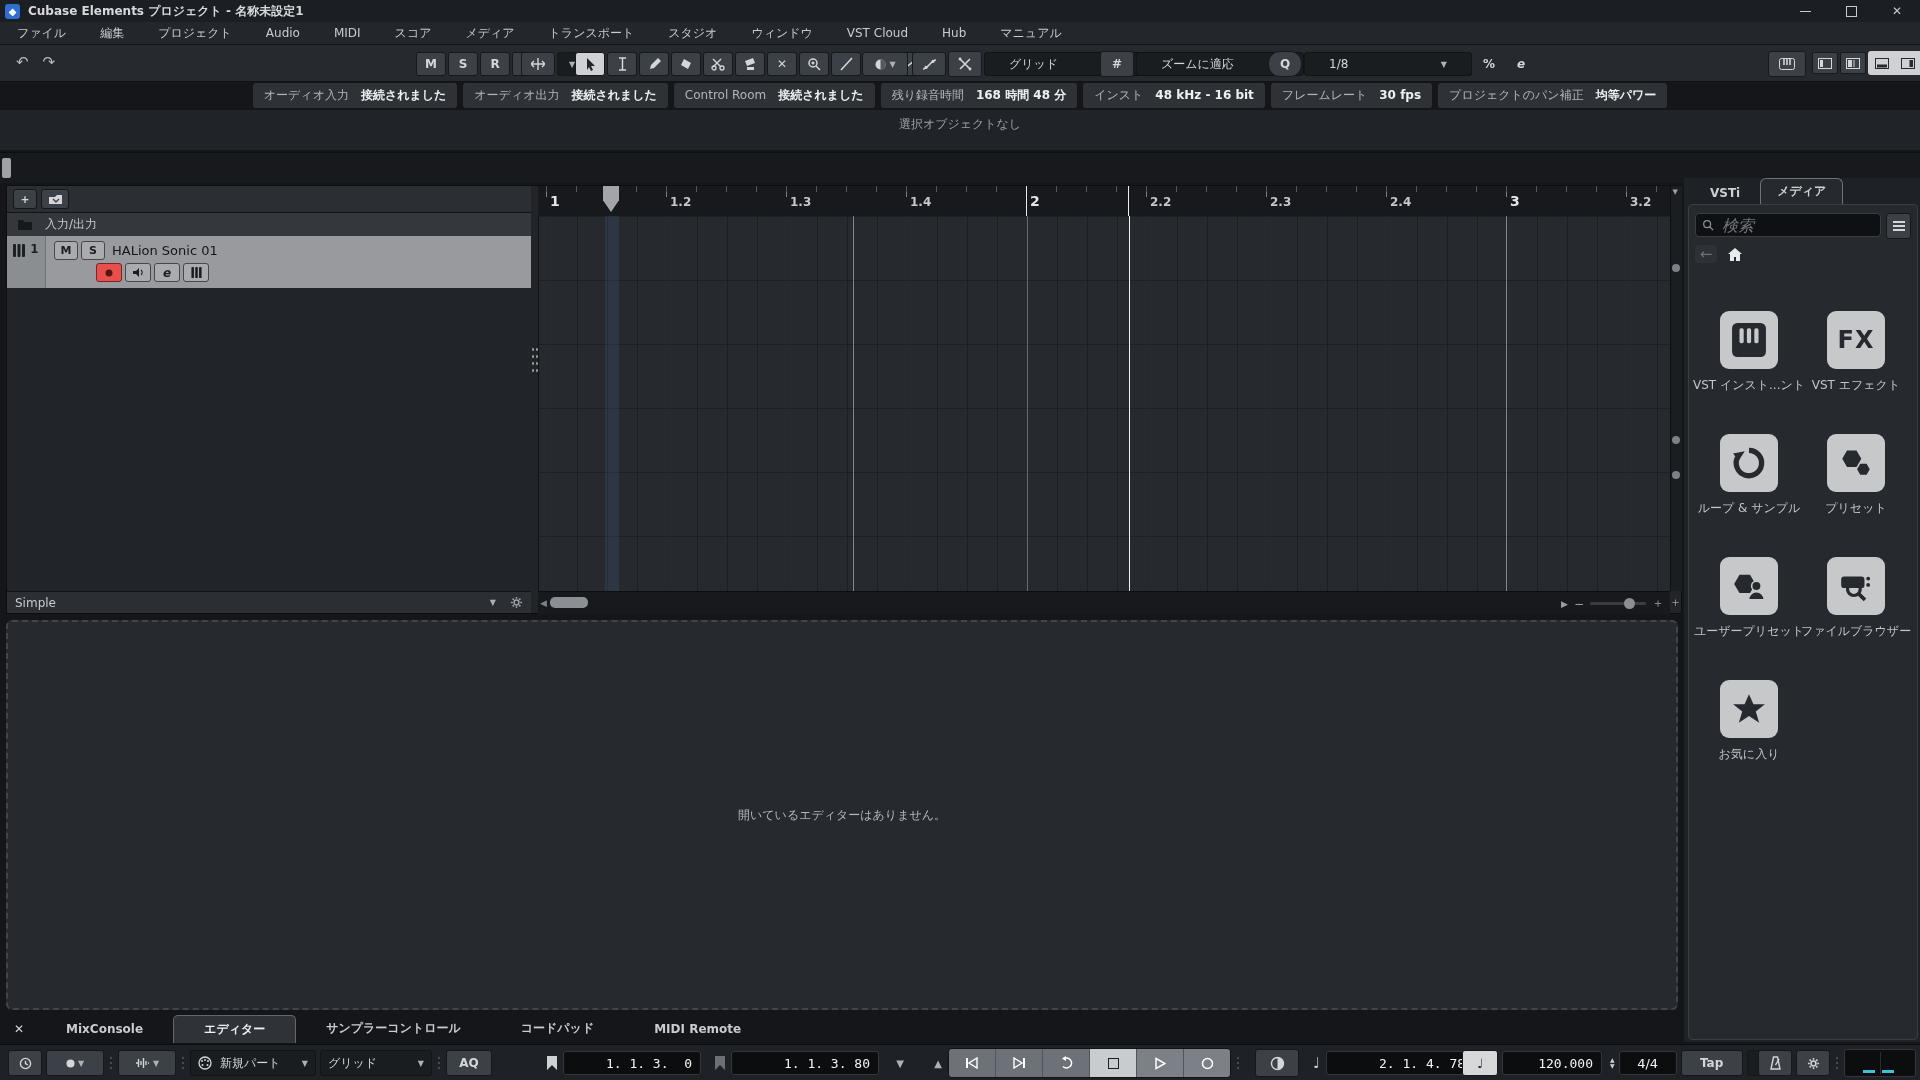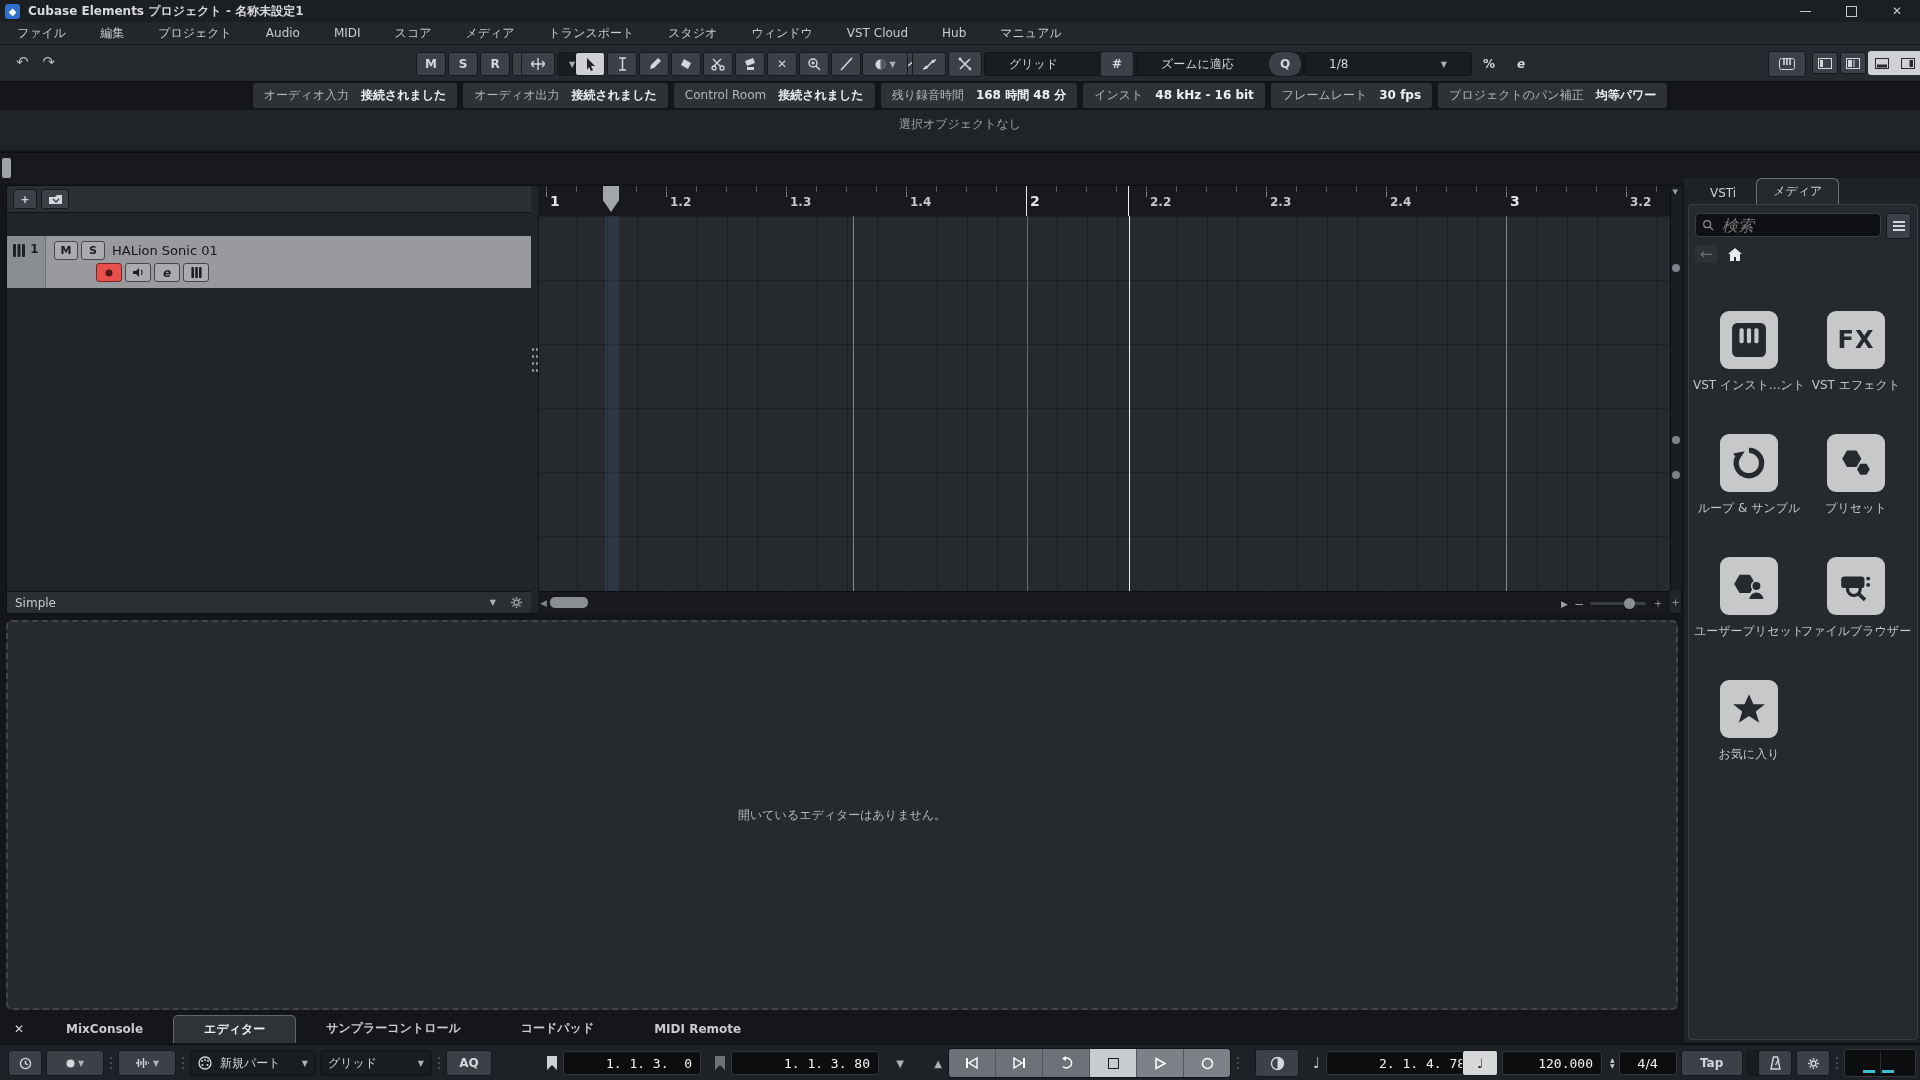--- a/index.html
+++ b/index.html
@@ -113,21 +113,21 @@
              box-sizing:border-box;display:flex;align-items:center;justify-content:center}
   .lowerzone span{color:#b6b8bb}
   .lowertabs{left:0;top:1014px;width:1680px;height:29px;background:#141619;display:flex;align-items:stretch}
   .ltab{display:flex;align-items:center;padding:0 30px;font-weight:bold;color:#c9cbce}
   .ltab.active{background:#2f3338;border:1px solid #63676c;border-bottom:none;border-radius:5px 5px 0 0;color:#eef0f2;margin-top:1px}
   .lclose{display:flex;align-items:center;padding:0 12px 0 14px;color:#d7d9db;font-weight:bold}
 
   
   .rightzone{left:1684px;top:178px;width:236px;height:864px;background:#1e2126}
   .rtabs{display:flex;height:26px;align-items:flex-end;padding-left:10px;gap:4px}
-  .rtab{padding:4px 16px;font-weight:normal;color:#cfd1d4}
+  .rtab{padding:4px 16px;font-weight:bold;color:#cfd1d4}
   .rtab.active{border:1px solid #6f7378;border-bottom:none;border-radius:6px 6px 0 0;background:#26292e}
   .rpanel{position:absolute;left:4px;top:26px;width:228px;height:834px;background:#26292e;border:1px solid #3a3e43;border-radius:4px}
   .searchrow{position:absolute;left:6px;top:8px;width:216px;display:flex;gap:5px}
   .searchbox{flex:1;height:22px;background:#0e1013;border:1px solid #3a3e43;border-radius:4px;display:flex;align-items:center;
              padding:0 6px;gap:6px}
   .searchbox input{background:transparent;border:none;outline:none;color:#c8cacd;font-style:italic;width:150px;
                    font-family:"DejaVu Sans",sans-serif;font-size:16px}
   .listbtn{width:26px;height:24px;background:#3c4147;border:1px solid #15171a;border-radius:3px;display:flex;
            align-items:center;justify-content:center}
   .listbars{width:12px;height:10px;background:repeating-linear-gradient(180deg,#d4d6d9 0 2px,transparent 2px 4px)}
@@ -419,20 +419,26 @@
         <span>＋</span>
       </div>
     <div class="tl-btn" style="width:26px">
       <svg width="15" height="12" viewBox="0 0 15 12">
         <path d="M1 4h6l2-2h5v9H1z" fill="#d4d6d9"></path>
           <path d="M5 6l3 3 3-3" stroke="#3c4147" fill="none" stroke-width="1.4"></path>
         </svg>
     </div>
   </div>
 
+  <div class="iorow">
+    <svg class="fico" width="16" height="12" viewBox="0 0 16 12">
+      <path d="M1 1h5l1.5 2H15v8H1z" fill="#17191c"></path>
+      </svg>
+    <span>入力/出力</span>
+  </div>
 
   <div class="trackrow">
     <div class="trackicons">
       <svg width="12" height="13" viewBox="0 0 12 13" style="margin-top:2px">
         <rect x="0" y="0" width="3" height="13" rx="1" fill="#1d1f22"></rect>
           <rect x="4.5" y="0" width="3" height="13" rx="1" fill="#1d1f22"></rect>
           <rect x="9" y="0" width="3" height="13" rx="1" fill="#1d1f22"></rect>
         </svg>
       <span>1</span>
     </div>

